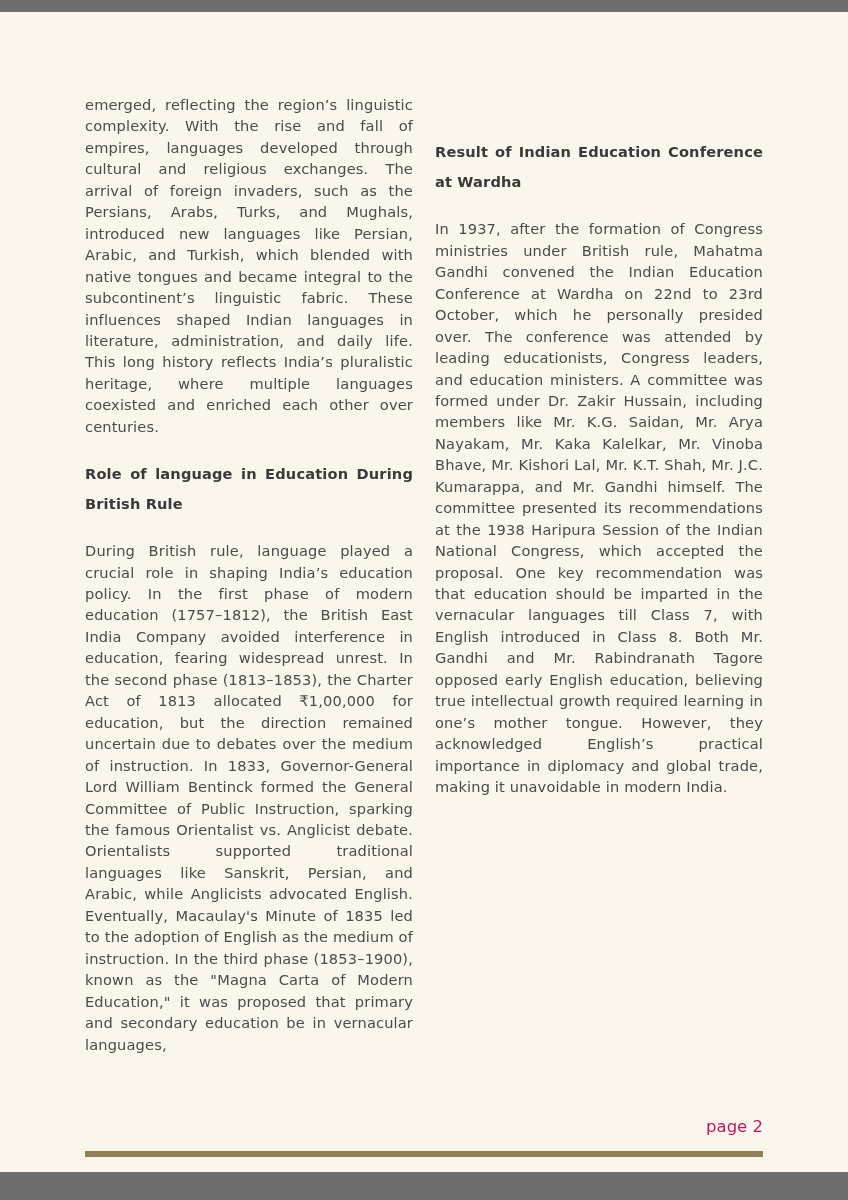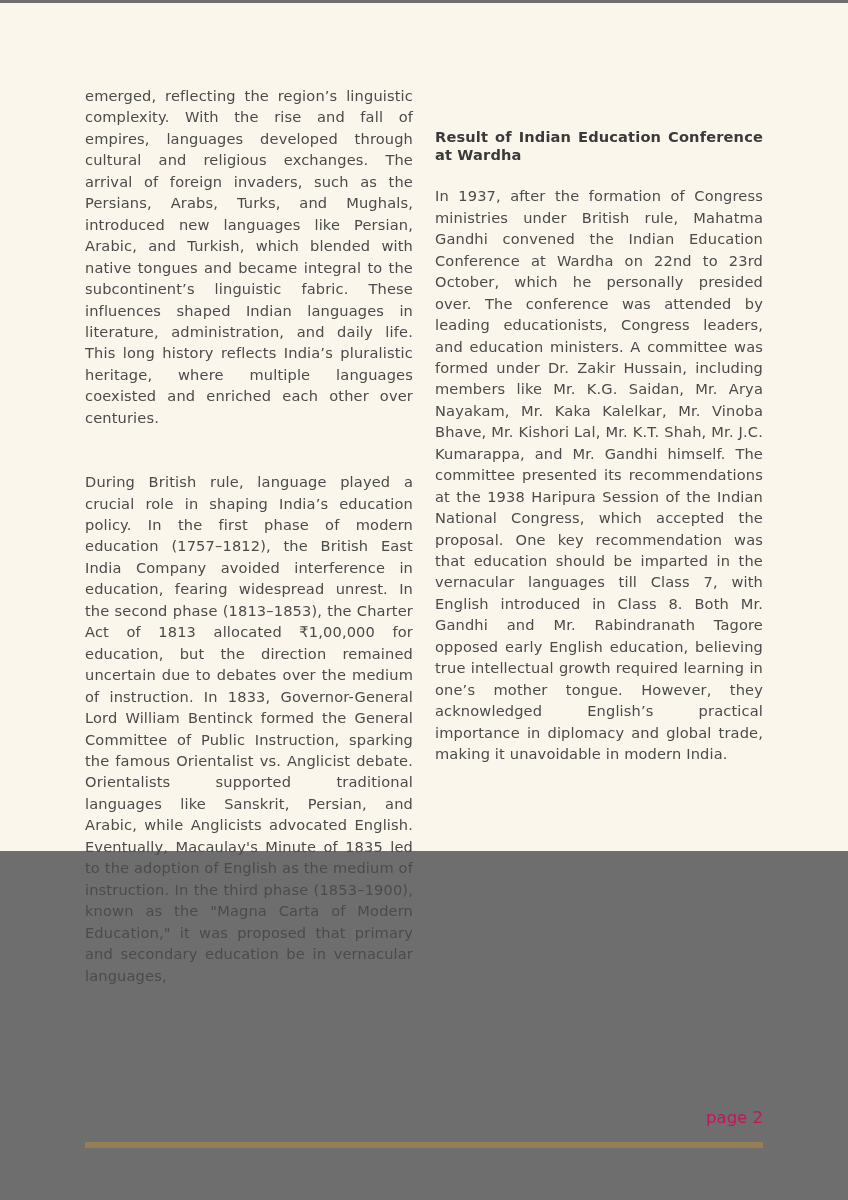--- a/index.html
+++ b/index.html
@@ -10,44 +10,44 @@
       width: 848px;
       height: 1200px;
       position: relative;
       overflow: hidden;
       background: #6e6e6e;
       font-family: "DejaVu Sans", sans-serif;
     }
     .page {
       position: absolute;
       left: 0;
-      top: 3px;
+      top: 12px;
       width: 848px;
-      height: 848px;
+      height: 1160px;
       background: #faf6ec;
     }
     .col {
       position: absolute;
       top: 82px;
       width: 328px;
       color: #4b4b4b;
       font-size: 14.6px;
       line-height: 21.45px;
       letter-spacing: 0.15px;
       text-align: justify;
     }
     .col.left { left: 85px; }
     .col.right { left: 435px; }
     .col p {
       margin: 0;
     }
     .col h3 {
       margin: 0;
       font-size: 14.6px;
-      line-height: 18px;
+      line-height: 30px;
       font-weight: bold;
       color: #3a3a3a;
       text-align: justify;
       text-align-last: left;
     }
     .gap1 { height: 21.45px; }
     .gap2 { height: 42.9px; }
     .footer-email {
       position: absolute;
       left: 85px;
@@ -73,20 +73,21 @@
     }
   </style>
 </head>
 <body style="background: rgb(110, 110, 110);">
 
 <div class="page" style="background: rgb(250, 246, 236);">
 
   <div class="col left">
     <p>emerged, reflecting the region’s linguistic complexity. With the rise and fall of empires, languages developed through cultural and religious exchanges. The arrival of foreign invaders, such as the Persians, Arabs, Turks, and Mughals, introduced new languages like Persian, Arabic, and Turkish, which blended with native tongues and became integral to the subcontinent’s linguistic fabric. These influences shaped Indian languages in literature, administration, and daily life. This long history reflects India’s pluralistic heritage, where multiple languages coexisted and enriched each other over centuries.</p>
     <div class="gap1"></div>
+    <h3>Role of language in Education During British Rule</h3>
     <div class="gap1"></div>
     <p>During British rule, language played a crucial role in shaping India’s education policy. In the first phase of modern education (1757–1812), the British East India Company avoided interference in education, fearing widespread unrest. In the second phase (1813–1853), the Charter Act of 1813 allocated ₹1,00,000 for education, but the direction remained uncertain due to debates over the medium of instruction. In 1833, Governor-General Lord William Bentinck formed the General Committee of Public Instruction, sparking the famous Orientalist vs. Anglicist debate. Orientalists supported traditional languages like Sanskrit, Persian, and Arabic, while Anglicists advocated English. Eventually, Macaulay's Minute of 1835 led to the adoption of English as the medium of instruction. In the third phase (1853–1900), known as the "Magna Carta of Modern Education," it was proposed that primary and secondary education be in vernacular languages,</p>
   </div>
 
   <div class="col right">
     <div class="gap2"></div>
     <h3>Result of Indian Education Conference at Wardha</h3>
     <div class="gap1"></div>
     <p>In 1937, after the formation of Congress ministries under British rule, Mahatma Gandhi convened the Indian Education Conference at Wardha on 22nd to 23rd October, which he personally presided over. The conference was attended by leading educationists, Congress leaders, and education ministers. A committee was formed under Dr. Zakir Hussain, including members like Mr. K.G. Saidan, Mr. Arya Nayakam, Mr. Kaka Kalelkar, Mr. Vinoba Bhave, Mr. Kishori Lal, Mr. K.T. Shah, Mr. J.C. Kumarappa, and Mr. Gandhi himself. The committee presented its recommendations at the 1938 Haripura Session of the Indian National Congress, which accepted the proposal. One key recommendation was that education should be imparted in the vernacular languages till Class 7, with English introduced in Class 8. Both Mr. Gandhi and Mr. Rabindranath Tagore opposed early English education, believing true intellectual growth required learning in one’s mother tongue. However, they acknowledged English’s practical importance in diplomacy and global trade, making it unavoidable in modern India.</p>
     <div class="gap1"></div>

